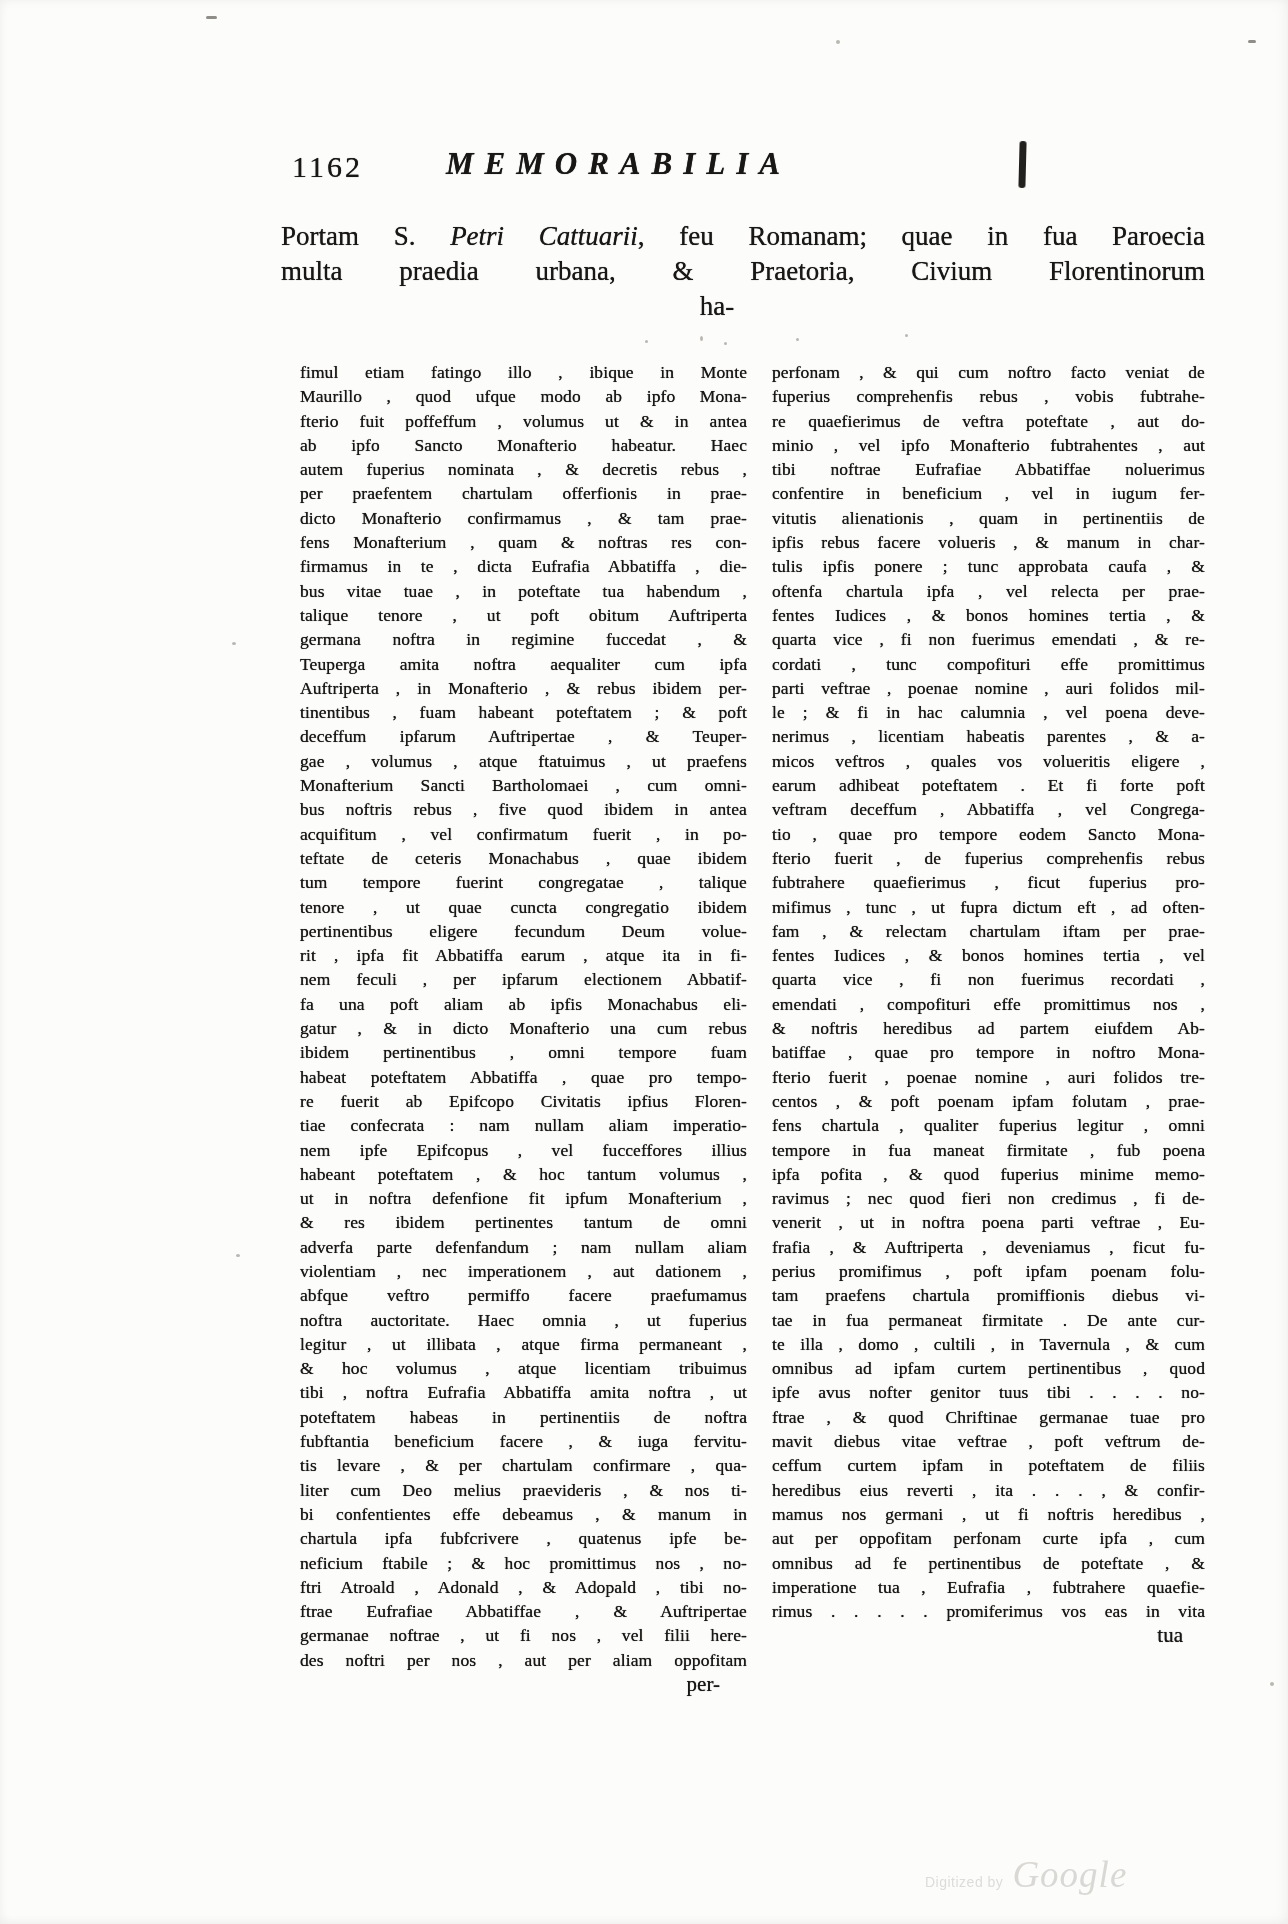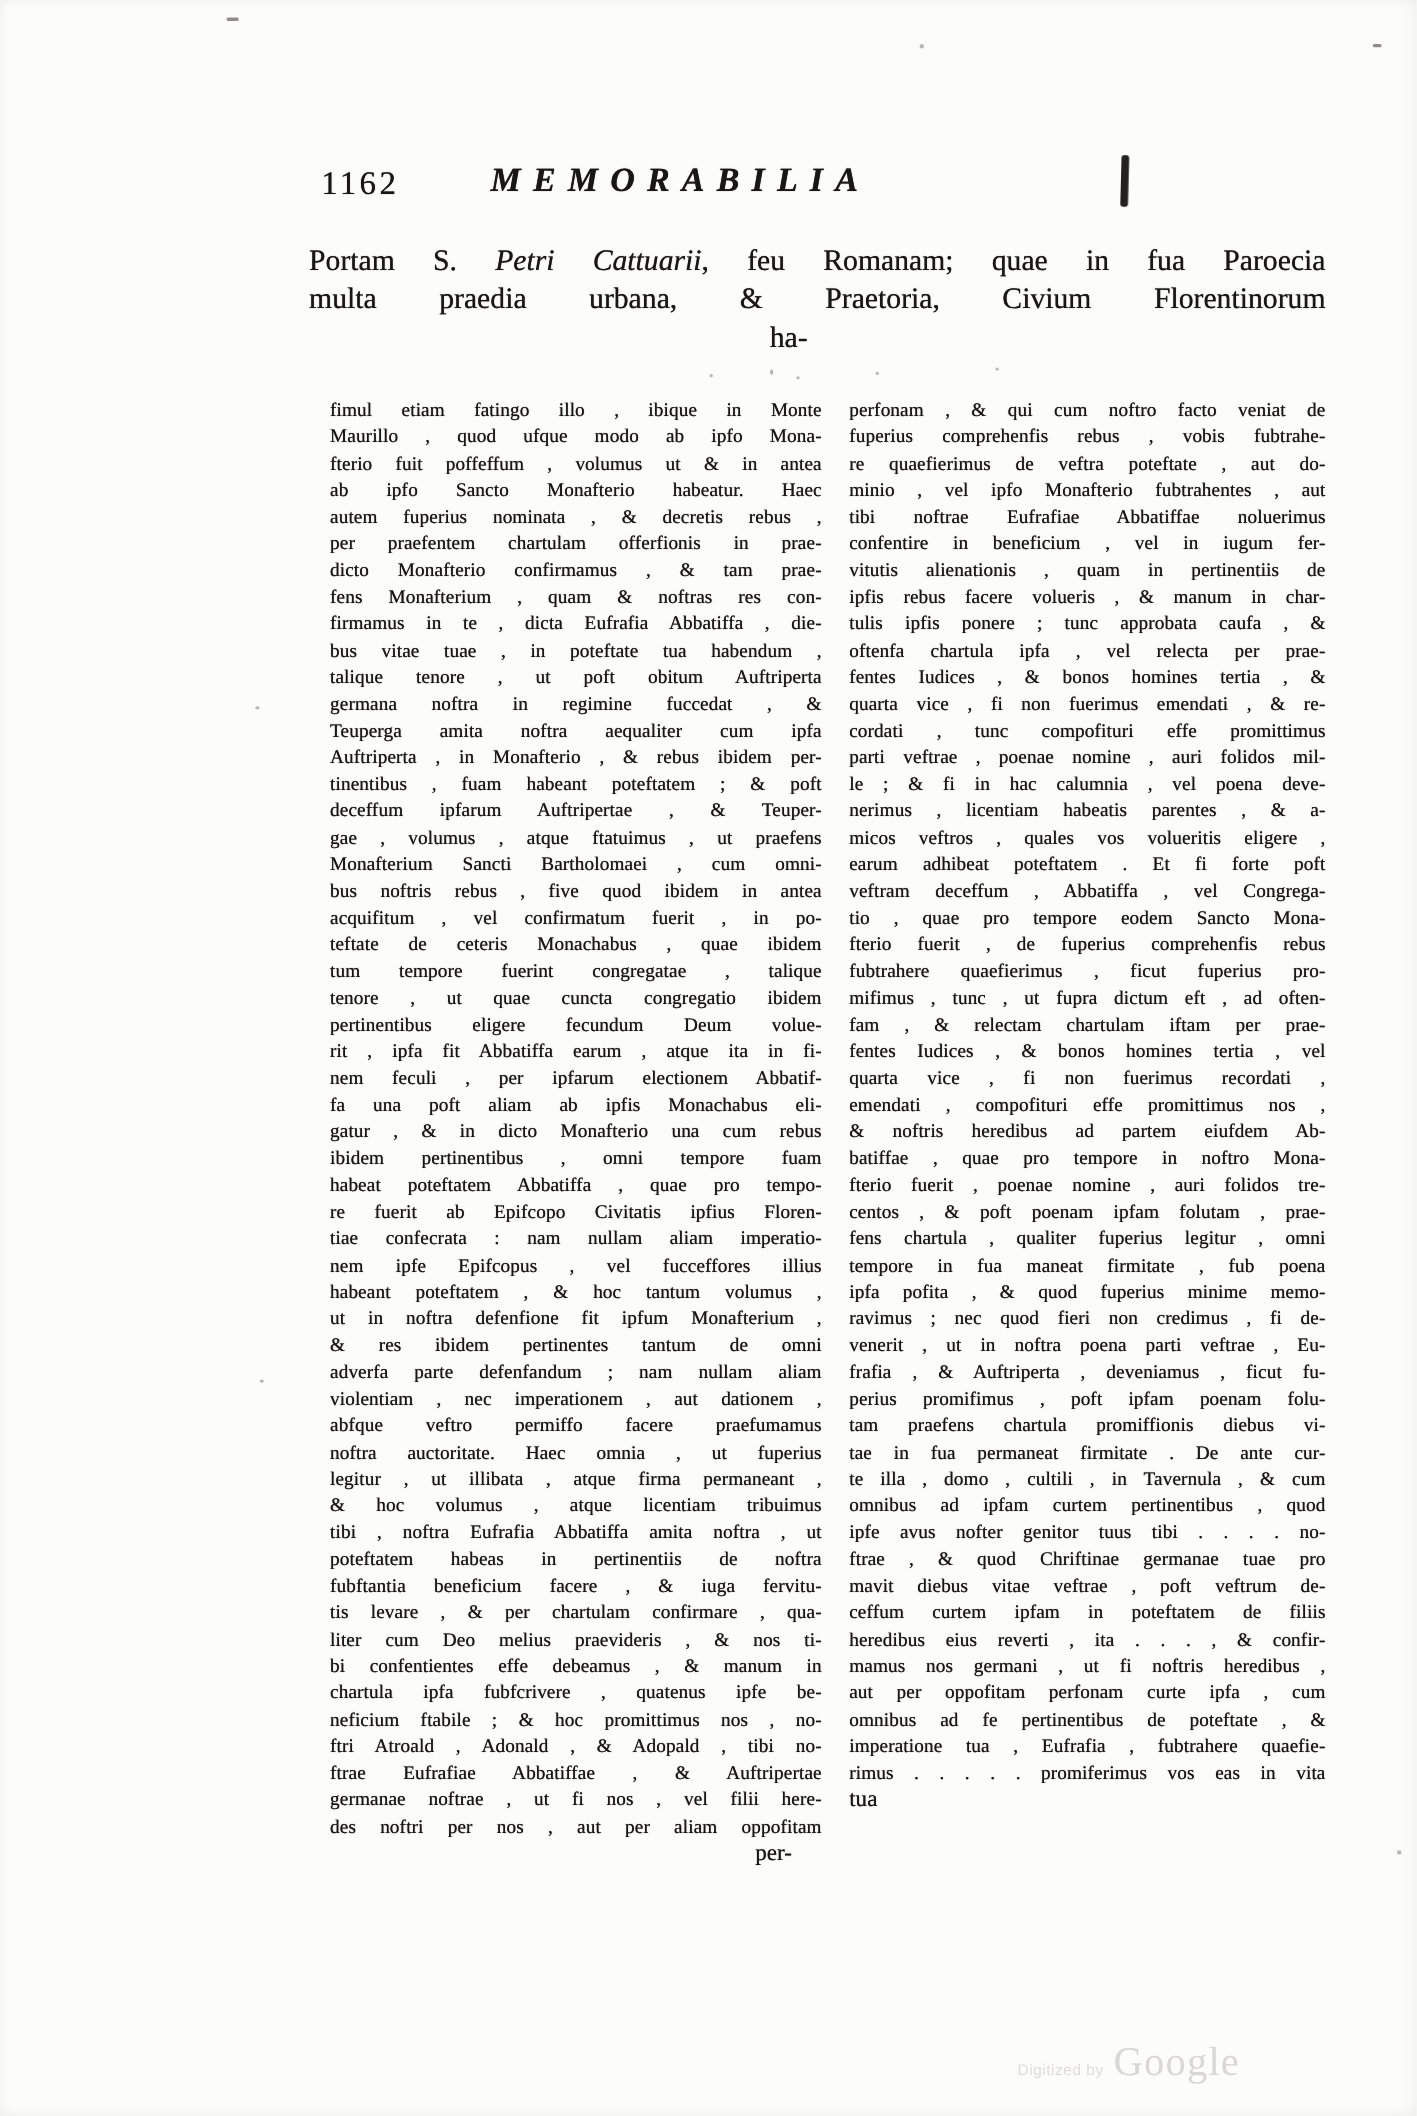--- a/index.html
+++ b/index.html
@@ -43,21 +43,21 @@
   #col-left  { width:447px; }
   #col-right { width:433px; margin-left:25px; }
   .tline {
     font-size:17.5px; line-height:24.3px;
     text-align:justify; text-align-last:justify;
     word-spacing:1.5px; letter-spacing:0.1px;
     white-space:normal;
   }
   .catchword { font-size:21px; line-height:24.5px; }
   #catch-left  { text-align:right; padding-right:27px; }
-  #catch-right { text-align:left; padding-right:22px; }
+  #catch-right { text-align:right; padding-right:22px; }
 
   
   #ink-mark {
     position:absolute; left:1019px; top:141px; width:7px; height:47px;
     background:#23211e; border-radius:3px; transform:rotate(1.5deg);
     filter:blur(0.4px);
   }
   .speck { position:absolute; background:#b9b7b2; border-radius:50%; }
   .smudge { position:absolute; background:#8f8d88; border-radius:2px; filter:blur(0.6px); }
 
@@ -67,21 +67,21 @@
     display:inline-flex; align-items:baseline;
     filter:blur(0.4px);
     user-select:none;
   }
   #wm-prefix {
     font-family:"Liberation Sans","DejaVu Sans",sans-serif;
     font-size:14px; color:#dddcd9; margin-right:9px; letter-spacing:0.5px;margin-top:20px;
   }
   #wm-brand {
     font-family:"Liberation Serif","DejaVu Serif",serif;
-    font-size:37px; color:#d9d8d5; letter-spacing:1px;
+    font-size:37px; color:#d9d8d5; letter-spacing:1px;font-style:italic;
   }
 </style>
 </head>
 <body>
 
 <div id="page">
 
   <div id="page-number" class="ink">1162</div>
   <div id="header-title" class="ink">MEMORABILIA</div>
 

